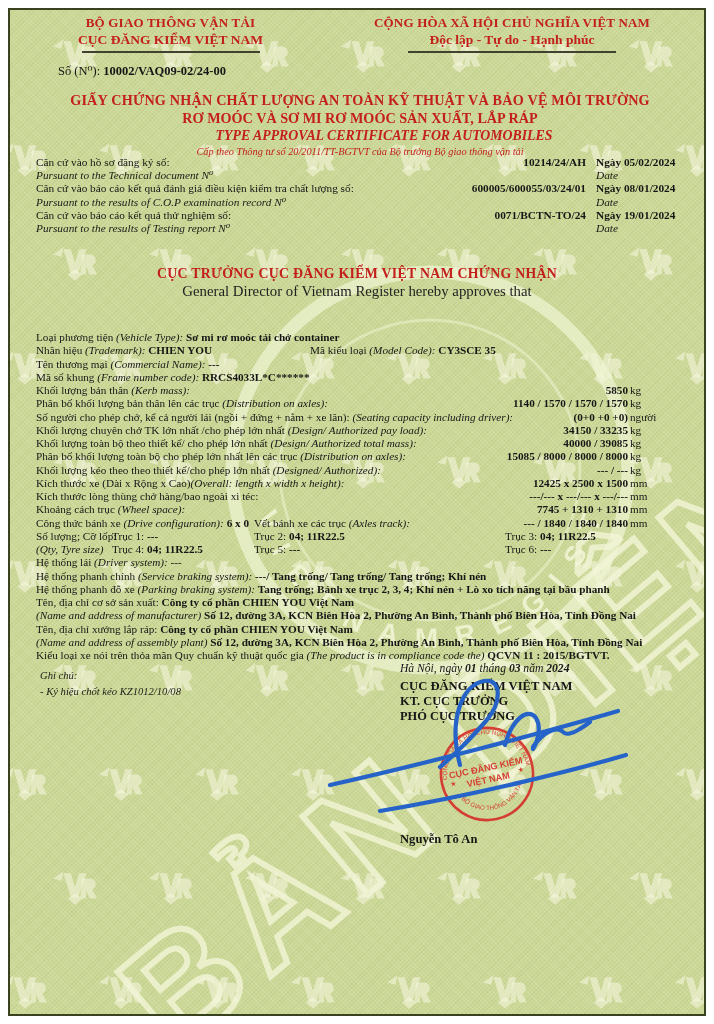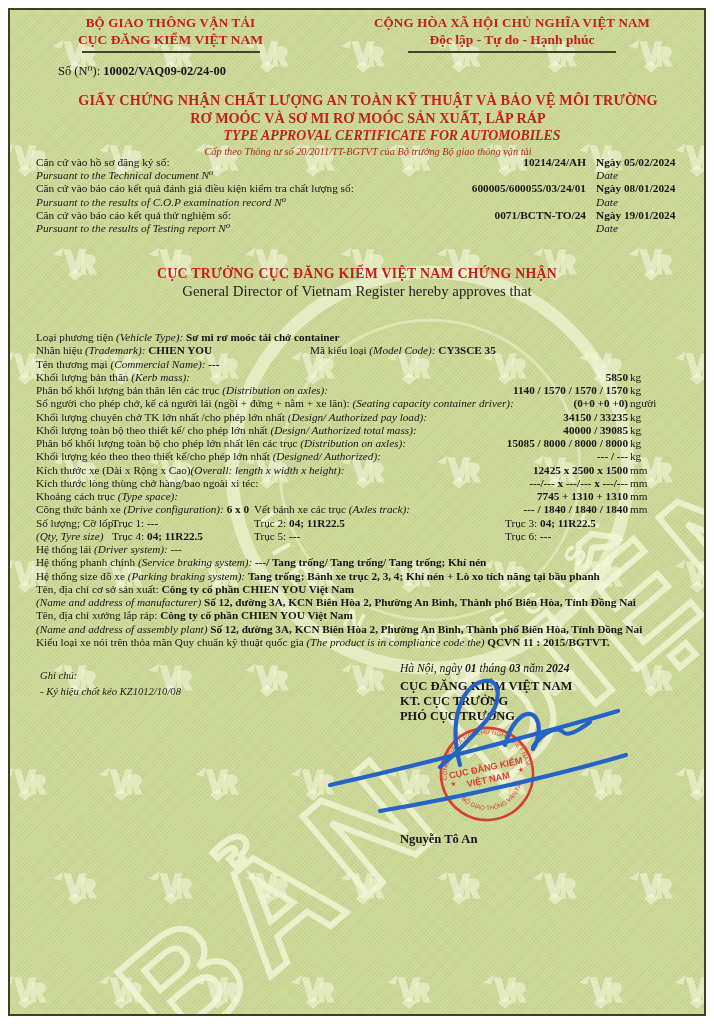--- a/index.html
+++ b/index.html
@@ -22,21 +22,21 @@
   .content{position:absolute;inset:0;z-index:2;color:#161616;}
   .red{color:#c3201d;}
   .b{font-weight:bold;}
   .hdr{position:absolute;top:5px;left:0;width:100%;}
   .hdr-left{position:absolute;left:18px;width:285px;text-align:center;}
   .hdr-right{position:absolute;right:12px;width:360px;text-align:center;}
   .hdr .l1{font-size:13px;font-weight:bold;letter-spacing:.2px;}
   .hdr .l2{font-size:13.5px;font-weight:bold;margin-top:1px;}
   .ubar{height:1.5px;background:#41412f;margin:3px auto 0;}
   .serial{position:absolute;top:53px;left:48px;font-size:12.5px;}
-  .titles{position:absolute;top:82px;left:11px;width:100%;text-align:center;}
+  .titles{position:absolute;top:82px;left:3px;width:100%;text-align:center;}
   .titles .t1{font-size:14.2px;font-weight:bold;letter-spacing:.2px;}
   .titles .t2{font-size:14.2px;font-weight:bold;margin-top:1px;}
   .titles .t3{font-size:13.8px;font-weight:bold;font-style:italic;margin-top:1px;margin-left:48px;}
   .titles .t4{font-size:10.3px;font-style:italic;margin-top:2px;}
   .refs{position:absolute;top:146px;left:26px;right:16px;font-size:11.3px;}
   .refrow{display:grid;grid-template-columns:1fr 176px 102px;line-height:13.2px;}
   .refrow .en,.date-en{font-style:italic;color:#20201c;}
   .refrow .rv{text-align:right;font-weight:bold;}
   .refrow .rv2{text-align:center;font-weight:bold;}
   .refrow .rd{padding-left:10px;font-weight:bold;}
@@ -603,36 +603,37 @@
 
       <div class="approve">
         <div class="a1 red">CỤC TRƯỞNG CỤC ĐĂNG KIỂM VIỆT NAM CHỨNG NHẬN</div>
         <div class="a2">General Director of Vietnam Register hereby approves that</div>
       </div>
 
       <div class="specs">
         <div class="srow"><span>Loại phương tiện </span><span class="en">(Vehicle Type): </span><span class="b">Sơ mi rơ moóc tải chở container</span></div>
         <div class="srow"><span>Nhãn hiệu </span><span class="en">(Trademark): </span><span class="b">CHIEN YOU</span><span class="off2"><span>Mã kiểu loại </span><span class="en">(Model Code): </span><span class="b">CY3SCE 35</span></span></div>
         <div class="srow"><span>Tên thương mại </span><span class="en">(Commercial Name): </span><span class="b">---</span></div>
+        <div class="srow"><span>Mã số khung </span><span class="en">(Frame number code): </span><span class="b">RRCS4033L*C******</span></div>
         <div class="srow"><span>Khối lượng bản thân </span><span class="en">(Kerb mass):</span><span class="val">5850</span><span class="u">kg</span></div>
         <div class="srow"><span>Phân bố khối lượng bản thân lên các trục </span><span class="en">(Distribution on axles):</span><span class="val">1140 / 1570 / 1570 / 1570</span><span class="u">kg</span></div>
-        <div class="srow"><span>Số người cho phép chở, kể cả người lái (ngồi + đứng + nằm + xe lăn): </span><span class="en">(Seating capacity container driver):</span><span class="val">(0+0 +0 +0)</span><span class="u">người</span></div>
+        <div class="srow"><span>Số người cho phép chở, kể cả người lái (ngồi + đứng + nằm + xe lăn): </span><span class="en">(Seating capacity including driver):</span><span class="val">(0+0 +0 +0)</span><span class="u">người</span></div>
         <div class="srow"><span>Khối lượng chuyên chở TK lớn nhất /cho phép lớn nhất </span><span class="en">(Design/ Authorized pay load):</span><span class="val">34150 / 33235</span><span class="u">kg</span></div>
         <div class="srow"><span>Khối lượng toàn bộ theo thiết kế/ cho phép lớn nhất </span><span class="en">(Design/ Authorized total mass):</span><span class="val">40000 / 39085</span><span class="u">kg</span></div>
         <div class="srow"><span>Phân bố khối lượng toàn bộ cho phép lớn nhất lên các trục </span><span class="en">(Distribution on axles):</span><span class="val">15085 / 8000 / 8000 / 8000</span><span class="u">kg</span></div>
         <div class="srow"><span>Khối lượng kéo theo theo thiết kế/cho phép lớn nhất </span><span class="en">(Designed/ Authorized):</span><span class="val">--- / ---</span><span class="u">kg</span></div>
         <div class="srow"><span>Kích thước xe (Dài x Rộng x Cao)</span><span class="en">(Overall: length x width x height):</span><span class="val">12425 x 2500 x 1500</span><span class="u">mm</span></div>
         <div class="srow"><span>Kích thước lòng thùng chở hàng/bao ngoài xi téc:</span><span class="val">---/--- x ---/--- x ---/---</span><span class="u">mm</span></div>
-        <div class="srow"><span>Khoảng cách trục </span><span class="en">(Type space):</span><span class="val">7745 + 1310 + 1310</span><span class="u">mm</span></div>
+        <div class="srow"><span>Khoảng cách trục </span><span class="en">(Wheel space):</span><span class="val">7745 + 1310 + 1310</span><span class="u">mm</span></div>
         <div class="srow"><span>Công thức bánh xe </span><span class="en">(Drive configuration): </span><span class="b">6 x 0</span><span class="mid"><span>Vết bánh xe các trục </span><span class="en">(Axles track):</span></span><span class="val">--- / 1840 / 1840 / 1840</span><span class="u">mm</span></div>
         <div class="srow"><span>Số lượng; Cỡ lốp:</span><span class="c1"><span>Trục 1: </span><span class="b">---</span></span><span class="c2"><span>Trục 2: </span><span class="b">04; 11R22.5</span></span><span class="c3"><span>Trục 3: </span><span class="b">04; 11R22.5</span></span></div>
         <div class="srow"><span class="en">(Qty, Tyre size)</span><span class="c1"><span>Trục 4: </span><span class="b">04; 11R22.5</span></span><span class="c2"><span>Trục 5: </span><span class="b">---</span></span><span class="c3"><span>Trục 6: </span><span class="b">---</span></span></div>
         <div class="srow"><span>Hệ thống lái </span><span class="en">(Driver system): </span><span>---</span></div>
         <div class="srow"><span>Hệ thống phanh chính </span><span class="en">(Service braking system): </span><span class="b">---/ Tang trống/ Tang trống/ Tang trống; Khí nén</span></div>
-        <div class="srow"><span>Hệ thống size đỗ xe </span><span class="en">(Parking braking system): </span><span class="b">Tang trống; Bánh xe trục 2, 3, 4; Khí nén + Lò xo tích năng tại bầu phanh</span></div>
+        <div class="srow"><span>Hệ thống phanh đỗ xe </span><span class="en">(Parking braking system): </span><span class="b">Tang trống; Bánh xe trục 2, 3, 4; Khí nén + Lò xo tích năng tại bầu phanh</span></div>
         <div class="srow"><span>Tên, địa chỉ cơ sở sản xuất: </span><span class="b">Công ty cổ phần CHIEN YOU Việt Nam</span></div>
         <div class="srow"><span class="en">(Name and address of manufacturer) </span><span class="b">Số 12, đường 3A, KCN Biên Hòa 2, Phường An Bình, Thành phố Biên Hòa, Tỉnh Đồng Nai</span></div>
         <div class="srow"><span>Tên, địa chỉ xưởng lắp ráp: </span><span class="b">Công ty cổ phần CHIEN YOU Việt Nam</span></div>
         <div class="srow"><span class="en">(Name and address of assembly plant) </span><span class="b">Số 12, đường 3A, KCN Biên Hòa 2, Phường An Bình, Thành phố Biên Hòa, Tỉnh Đồng Nai</span></div>
         <div class="srow"><span>Kiểu loại xe nói trên thỏa mãn Quy chuẩn kỹ thuật quốc gia </span><span class="en">(The product is in compliance code the) </span><span class="b">QCVN 11 : 2015/BGTVT.</span></div>
       </div>
 
       <div class="notes">
         <div>Ghi chú:</div>
         <div>- Ký hiệu chốt kéo KZ1012/10/08</div>

